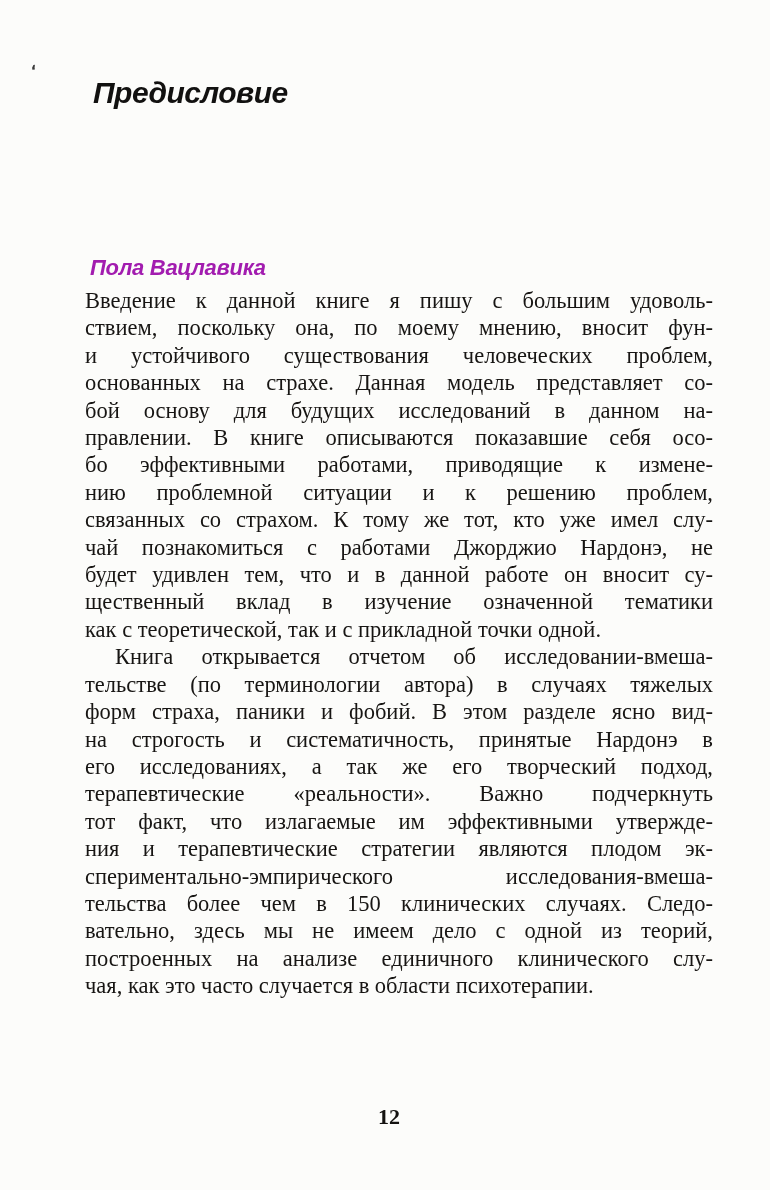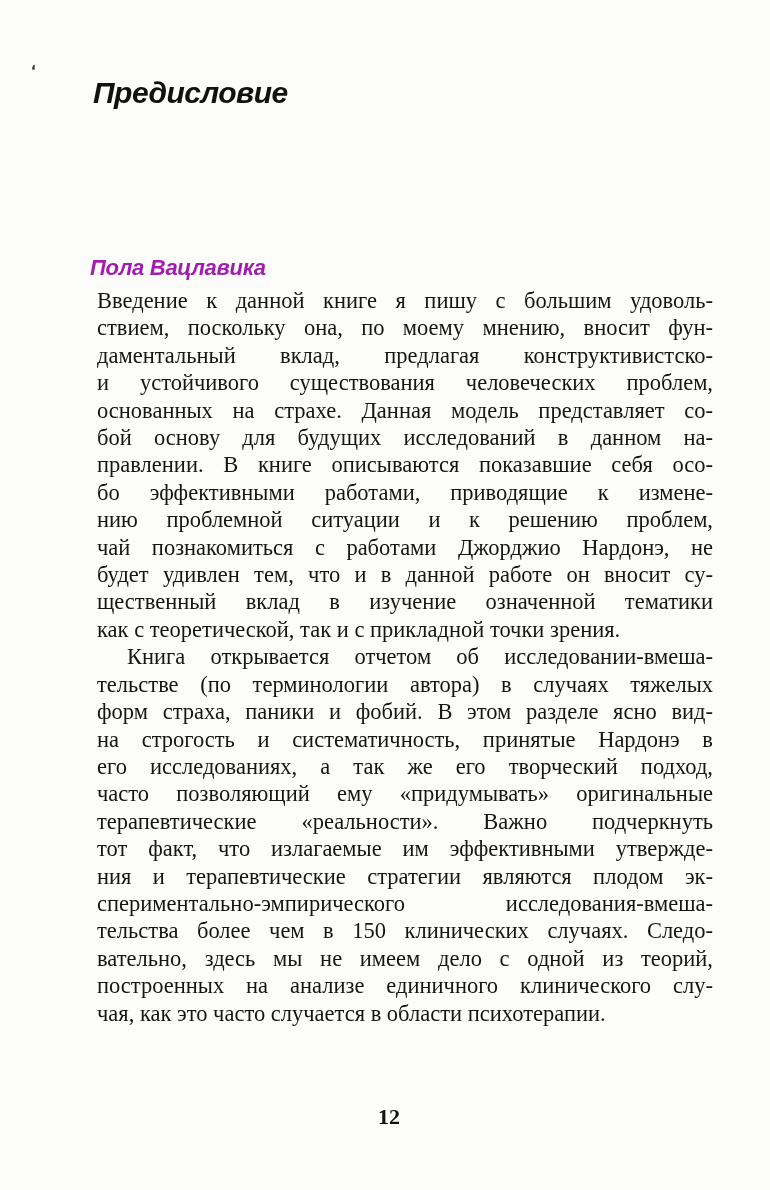--- a/index.html
+++ b/index.html
@@ -58,21 +58,20 @@
     width: 628px;
     font-size: 22.5px;
     line-height: 27.4px;
     color: #171513;
   }
   .line {
     text-align: justify;
     text-align-last: justify;
     -moz-text-align-last: justify;
     white-space: normal;
-    margin-left: 12px;
   }
   .line.last {
     text-align-last: left;
     -moz-text-align-last: left;
   }
   .line.indent {
     text-indent: 30px;
   }
   .page-number {
     position: absolute;
@@ -91,37 +90,36 @@
 <div class="page">
   <span class="artifact">‘</span>
 
   <h1 class="title">Предисловие</h1>
 
   <h2 class="subtitle">Пола Вацлавика</h2>
 
   <div class="body-text">
       <div class="line">Введение к данной книге я пишу с большим удоволь-</div>
       <div class="line">ствием, поскольку она, по моему мнению, вносит фун-</div>
-      <div class="line">даментальный вклад, предлагая конструктивистско-</div>
       <div class="line">и устойчивого существования человеческих проблем,</div>
       <div class="line">основанных на страхе. Данная модель представляет со-</div>
       <div class="line">бой основу для будущих исследований в данном на-</div>
       <div class="line">правлении. В книге описываются показавшие себя осо-</div>
       <div class="line">бо эффективными работами, приводящие к измене-</div>
       <div class="line">нию проблемной ситуации и к решению проблем,</div>
+      <div class="line">связанных со страхом. К тому же тот, кто уже имел слу-</div>
       <div class="line">чай познакомиться с работами Джорджио Нардонэ, не</div>
       <div class="line">будет удивлен тем, что и в данной работе он вносит су-</div>
       <div class="line">щественный вклад в изучение означенной тематики</div>
-      <div class="line last">как с теоретической, так и с прикладной точки зрения.</div>
+      <div class="line last">как с теоретической, так и с прикладной точки одной.</div>
       <div class="line indent">Книга открывается отчетом об исследовании-вмеша-</div>
       <div class="line">тельстве (по терминологии автора) в случаях тяжелых</div>
       <div class="line">форм страха, паники и фобий. В этом разделе ясно вид-</div>
       <div class="line">на строгость и систематичность, принятые Нардонэ в</div>
       <div class="line">его исследованиях, а так же его творческий подход,</div>
-      <div class="line">часто позволяющий ему «придумывать» оригинальные</div>
       <div class="line">терапевтические «реальности». Важно подчеркнуть</div>
       <div class="line">тот факт, что излагаемые им эффективными утвержде-</div>
       <div class="line">ния и терапевтические стратегии являются плодом эк-</div>
       <div class="line">спериментально-эмпирического исследования-вмеша-</div>
       <div class="line">тельства более чем в 150 клинических случаях. Следо-</div>
       <div class="line">вательно, здесь мы не имеем дело с одной из теорий,</div>
       <div class="line">построенных на анализе единичного клинического слу-</div>
       <div class="line last">чая, как это часто случается в области психотерапии.</div>
     </div>
 

